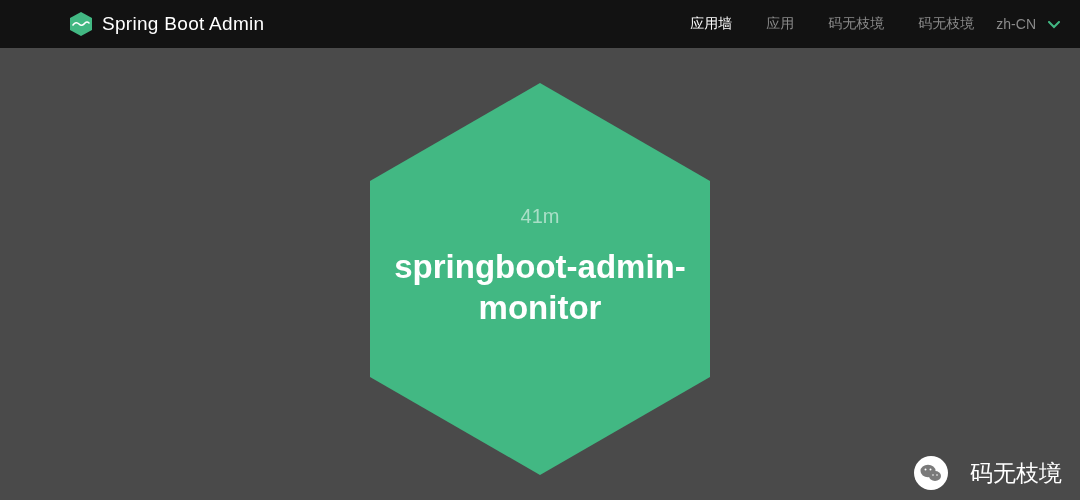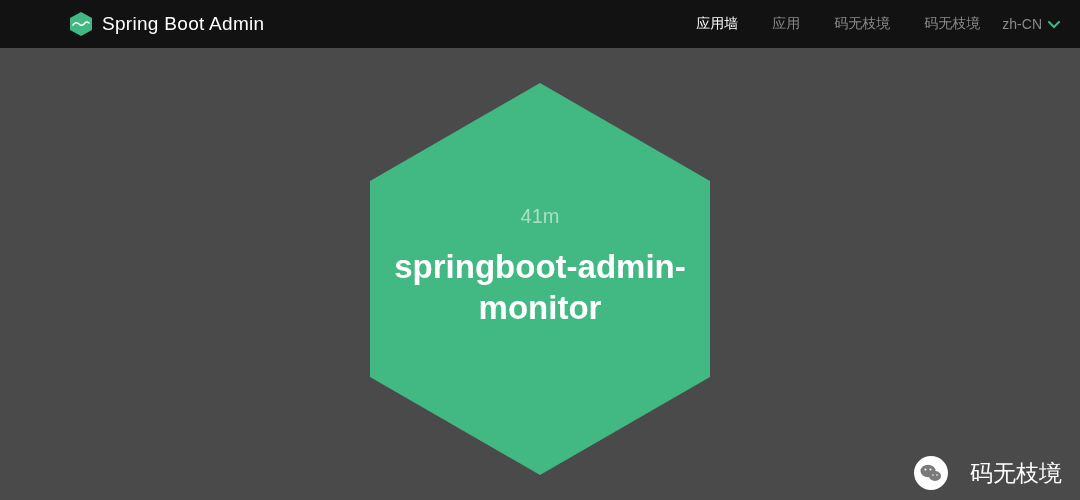--- a/index.html
+++ b/index.html
@@ -46,21 +46,21 @@
       font-size: 14px;
       cursor: pointer;
       margin-left: 12px;
     }
     .nav-item.active {
       color: #ffffff;
     }
     .lang-select {
       display: flex;
       align-items: flex-end;
-      gap: 6px;
+      gap: 12px;
       color: #8a8a8a;
       font-size: 14px;
       cursor: pointer;
     }
     .chevron {
       color: #42b883;
       font-size: 12px;
     }
     .main {
       display: flex;

